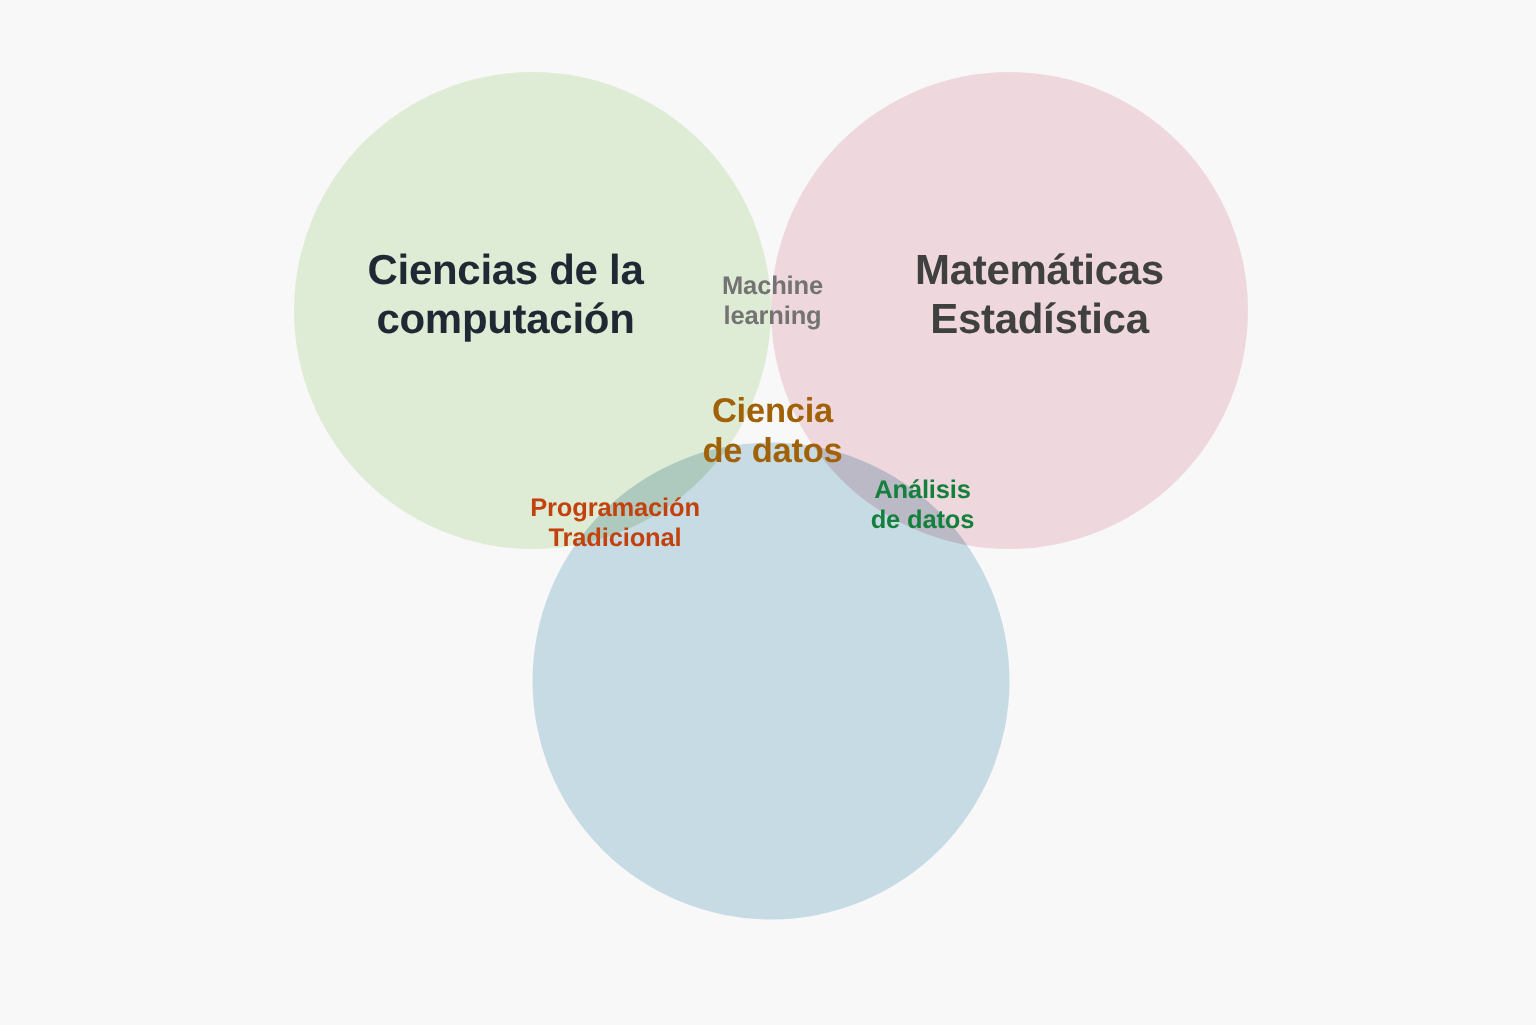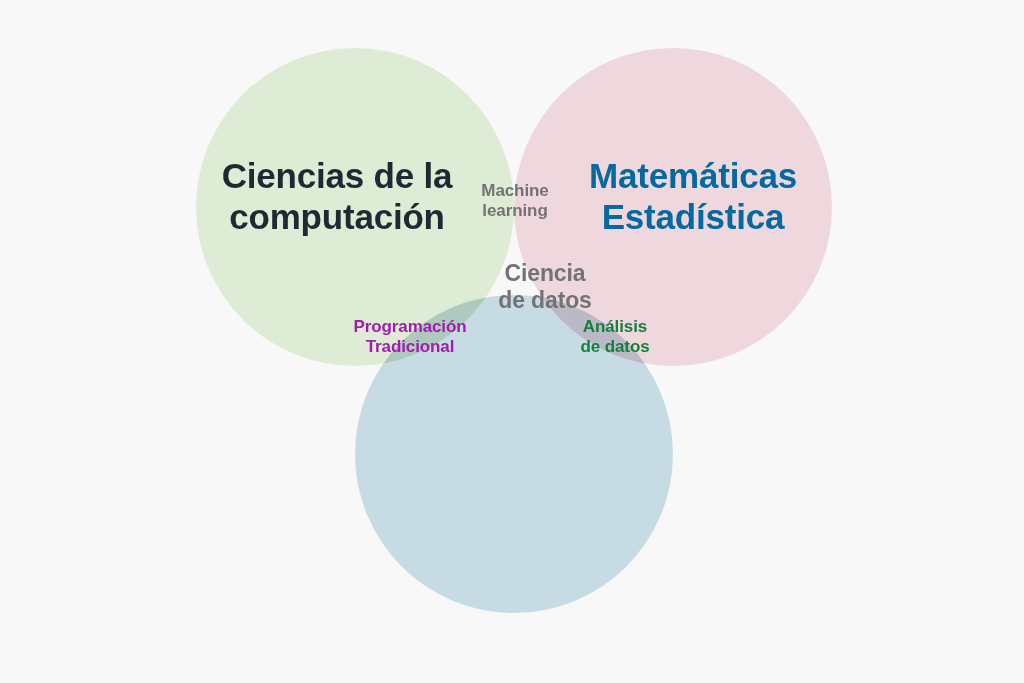--- a/index.html
+++ b/index.html
@@ -45,21 +45,21 @@
     text-align: center;
     line-height: 1.17;
     white-space: pre-line;
     transform: translate(-50%, -50%);
     user-select: none;
   }
 
   
   .label-primary {
     color: #1f2933;
-    font-size: 35px;
+    font-size: 28px;
     font-weight: 700;
     letter-spacing: -0.2px;
   }
 
   
   .label-pair {
     color: #ffffff;
     font-size: 17px;
     font-weight: 700;
     letter-spacing: -0.1px;
@@ -82,30 +82,30 @@
     <div class="venn-circle" id="circle-computer-science" style="left: 196px; top: 48px; width: 318px; height: 318px; background: rgb(223, 236, 213);"></div>
     <div class="venn-circle" id="circle-mathematics-statistics" style="left: 514px; top: 48px; width: 318px; height: 318px; background: rgb(239, 216, 221);"></div>
     <div class="venn-circle" id="circle-business-skills" style="left: 355px; top: 295px; width: 318px; height: 318px; background: rgb(199, 219, 228);"></div>
   </div>
 
   <div id="labels-layer">
 
     <div class="venn-label label-primary" id="label-computer-science" style="left: 337px; top: 197px; color: rgb(31, 41, 51);">Ciencias de la
 computación</div>
 
-    <div class="venn-label label-primary" id="label-mathematics-statistics" style="left: 693px; top: 197px; color: #0369a1;">Matemáticas
+    <div class="venn-label label-primary" id="label-mathematics-statistics" style="left: 693px; top: 197px; color: #404040;">Matemáticas
 Estadística</div>
 
 
     <div class="venn-label label-pair" id="label-machine-learning" style="left: 515px; top: 201px; color: #737373;">Machine
 learning</div>
 
-    <div class="venn-label label-pair" id="label-traditional-programming" style="left: 410px; top: 337px; color: #a21caf;">Programación
+    <div class="venn-label label-pair" id="label-traditional-programming" style="left: 410px; top: 349px; color: #c2410c;">Programación
 Tradicional</div>
 
     <div class="venn-label label-pair" id="label-data-analysis" style="left: 615px; top: 337px; color: #15803d;">Análisis
 de datos</div>
 
-    <div class="venn-label label-center" id="label-data-science" style="left: 515px; top: 287px; color: #737373; margin-left: 30px;">Ciencia
+    <div class="venn-label label-center" id="label-data-science" style="left: 515px; top: 287px; color: #a16207;">Ciencia
 de datos</div>
 
   </div>
 </div>
 
 </body></html>

